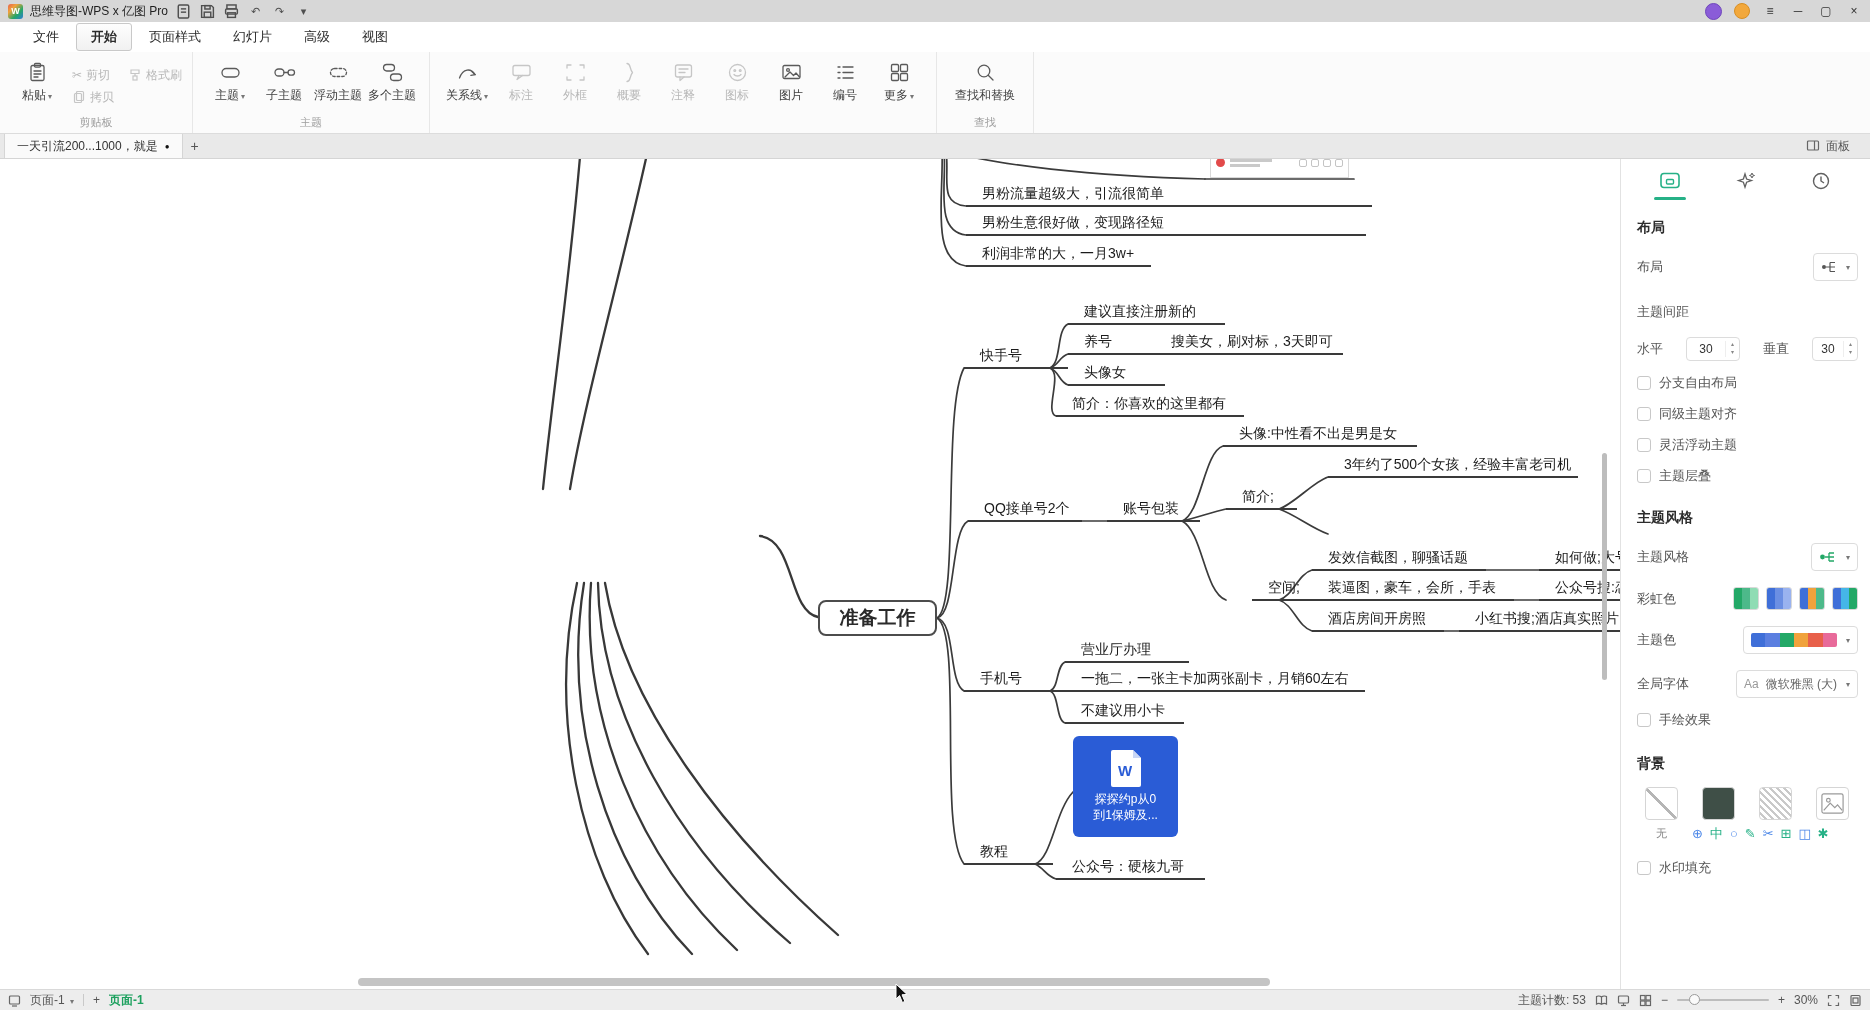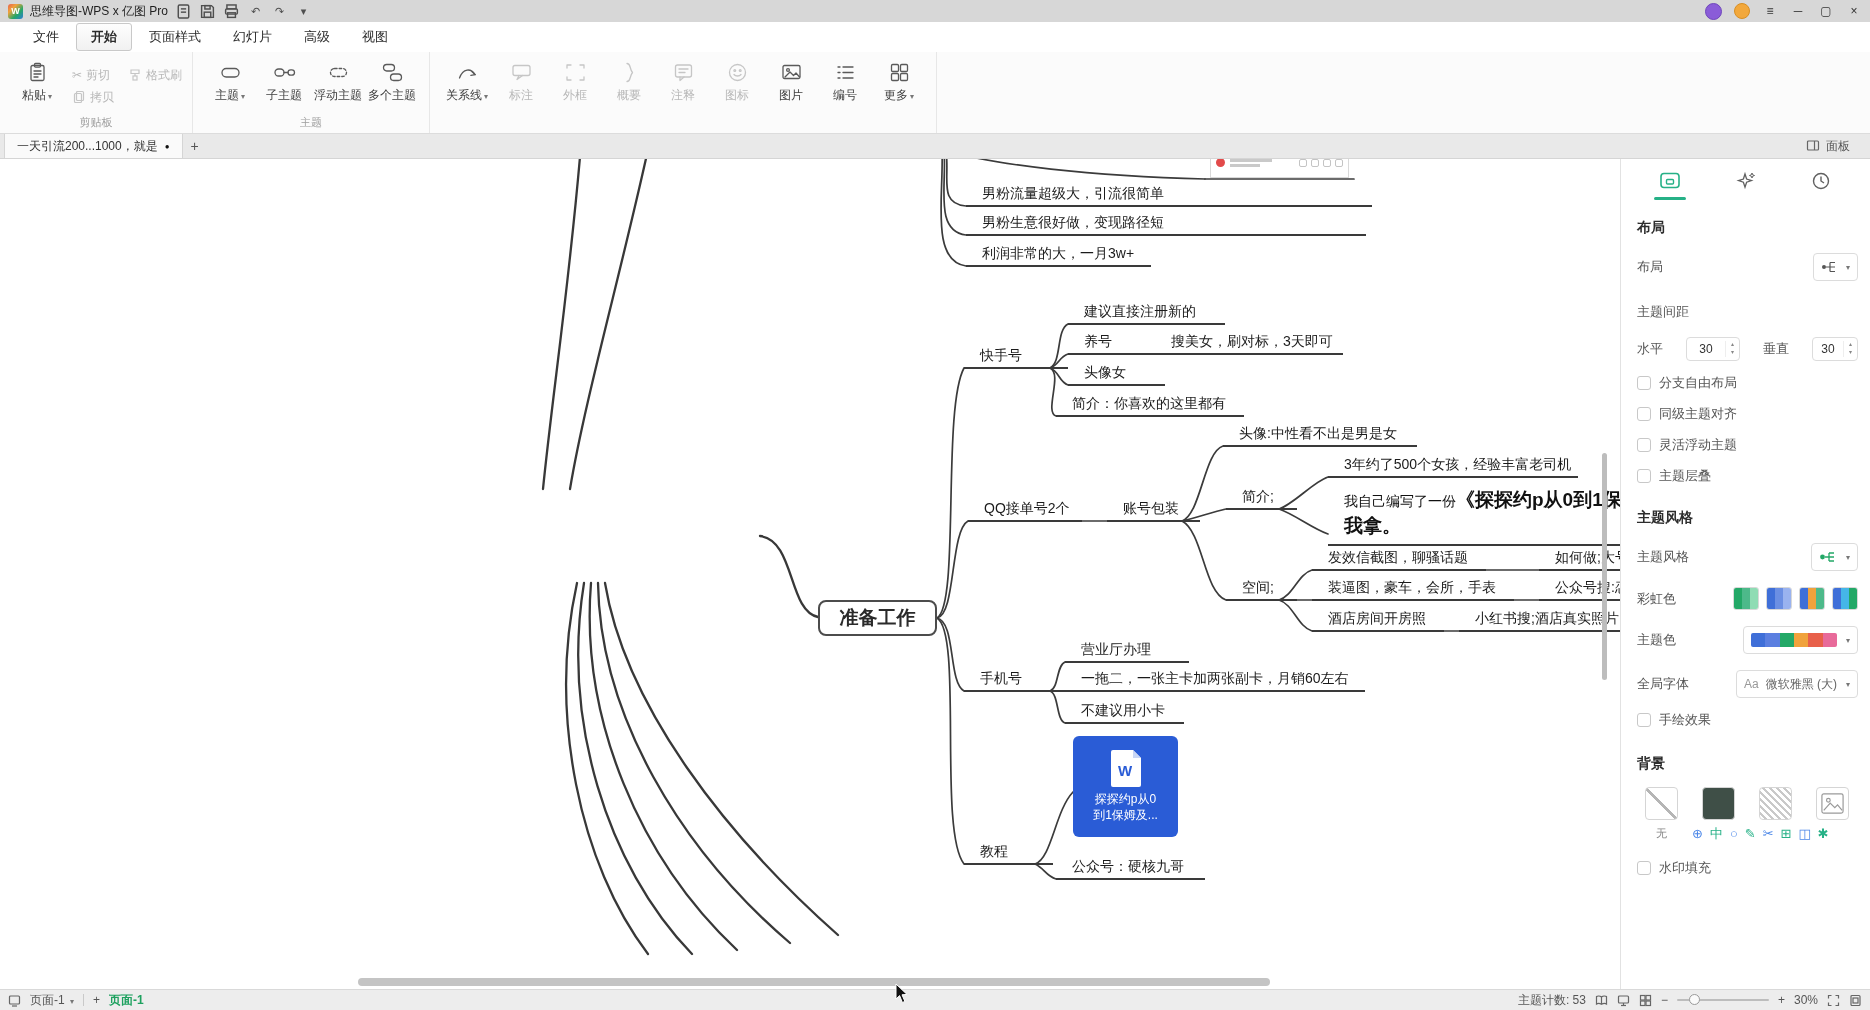--- a/index.html
+++ b/index.html
@@ -323,20 +323,30 @@
       <svg viewBox="0 0 23 23">
           <rect x="3.5" y="3.5" width="7" height="7" rx="1.2"></rect>
           <rect x="12.5" y="3.5" width="7" height="7" rx="1.2"></rect>
           <rect x="3.5" y="12.5" width="7" height="7" rx="1.2"></rect>
           <rect x="12.5" y="12.5" width="7" height="7" rx="1.2"></rect>
         </svg>
       <span><span>更多</span><span class="crt">▾</span></span>
     </div>
   </div>
 
+  <div class="rgroup">
+    <div class="rbtn" style="width:76px">
+      <svg viewBox="0 0 23 23">
+          <circle cx="10" cy="10" r="5.8"></circle>
+          <line x1="14.2" y1="14.2" x2="19" y2="19"></line>
+        </svg>
+      <span>查找和替换</span>
+    </div>
+    <div class="rglabel">查找</div>
+  </div>
 </div>
 
 <div class="tabbar">
   <div class="doctab">
     <span>一天引流200...1000，就是</span>
     <span class="mdot">●</span>
   </div>
   <div class="addtab">
       <span>+</span>
     </div>
@@ -428,25 +438,21 @@
   <div class="leaf" style="left:1068px;top:172px;width:75px"><span>养号</span></div>
   <div class="leaf" style="left:1155px;top:172px;width:170px"><span>搜美女，刷对标，3天即可</span></div>
   <div class="leaf" style="left:1068px;top:203px;width:79px"><span>头像女</span></div>
   <div class="leaf" style="left:1056px;top:234px;width:170px"><span>简介：你喜欢的这里都有</span></div>
 
   <div class="leaf" style="left:968px;top:339px;width:96px"><span>QQ接单号2个</span></div>
   <div class="leaf" style="left:1107px;top:339px;width:75px"><span>账号包装</span></div>
   <div class="leaf" style="left:1223px;top:264px;width:176px"><span>头像:中性看不出是男是女</span></div>
   <div class="leaf" style="left:1226px;top:327px;width:53px"><span>简介;</span></div>
   <div class="leaf" style="left:1328px;top:295px;width:232px"><span>3年约了500个女孩，经验丰富老司机</span></div>
-  <div class="leaf-big" style="left:1328px;top:328px;width:280px">
-    <div><span class="pre">我自己编写了一份</span><span class="bold">《探探约p从0到1保</span></div>
-    <div class="bold">我拿。</div>
-  </div>
-  <div class="leaf" style="left:1226px;top:418px;width:53px"><span>空间;</span></div>
+  <div class="leaf" style="left:1252px;top:418px;width:53px"><span>空间;</span></div>
   <div class="leaf" style="left:1312px;top:388px;width:156px"><span>发效信截图，聊骚话题</span></div>
   <div class="leaf" style="left:1539px;top:388px;width:69px"><span>如何做;大号和小</span></div>
   <div class="leaf" style="left:1312px;top:418px;width:184px"><span>装逼图，豪车，会所，手表</span></div>
   <div class="leaf" style="left:1539px;top:418px;width:69px"><span>公众号搜:恋</span></div>
   <div class="leaf" style="left:1312px;top:449px;width:114px"><span>酒店房间开房照</span></div>
   <div class="leaf" style="left:1459px;top:449px;width:149px"><span>小红书搜;酒店真实照片</span></div>
 
   <div class="leaf" style="left:964px;top:509px;width:86px"><span>手机号</span></div>
   <div class="leaf" style="left:1065px;top:480px;width:106px"><span>营业厅办理</span></div>
   <div class="leaf" style="left:1065px;top:509px;width:282px"><span>一拖二，一张主卡加两张副卡，月销60左右</span></div>

